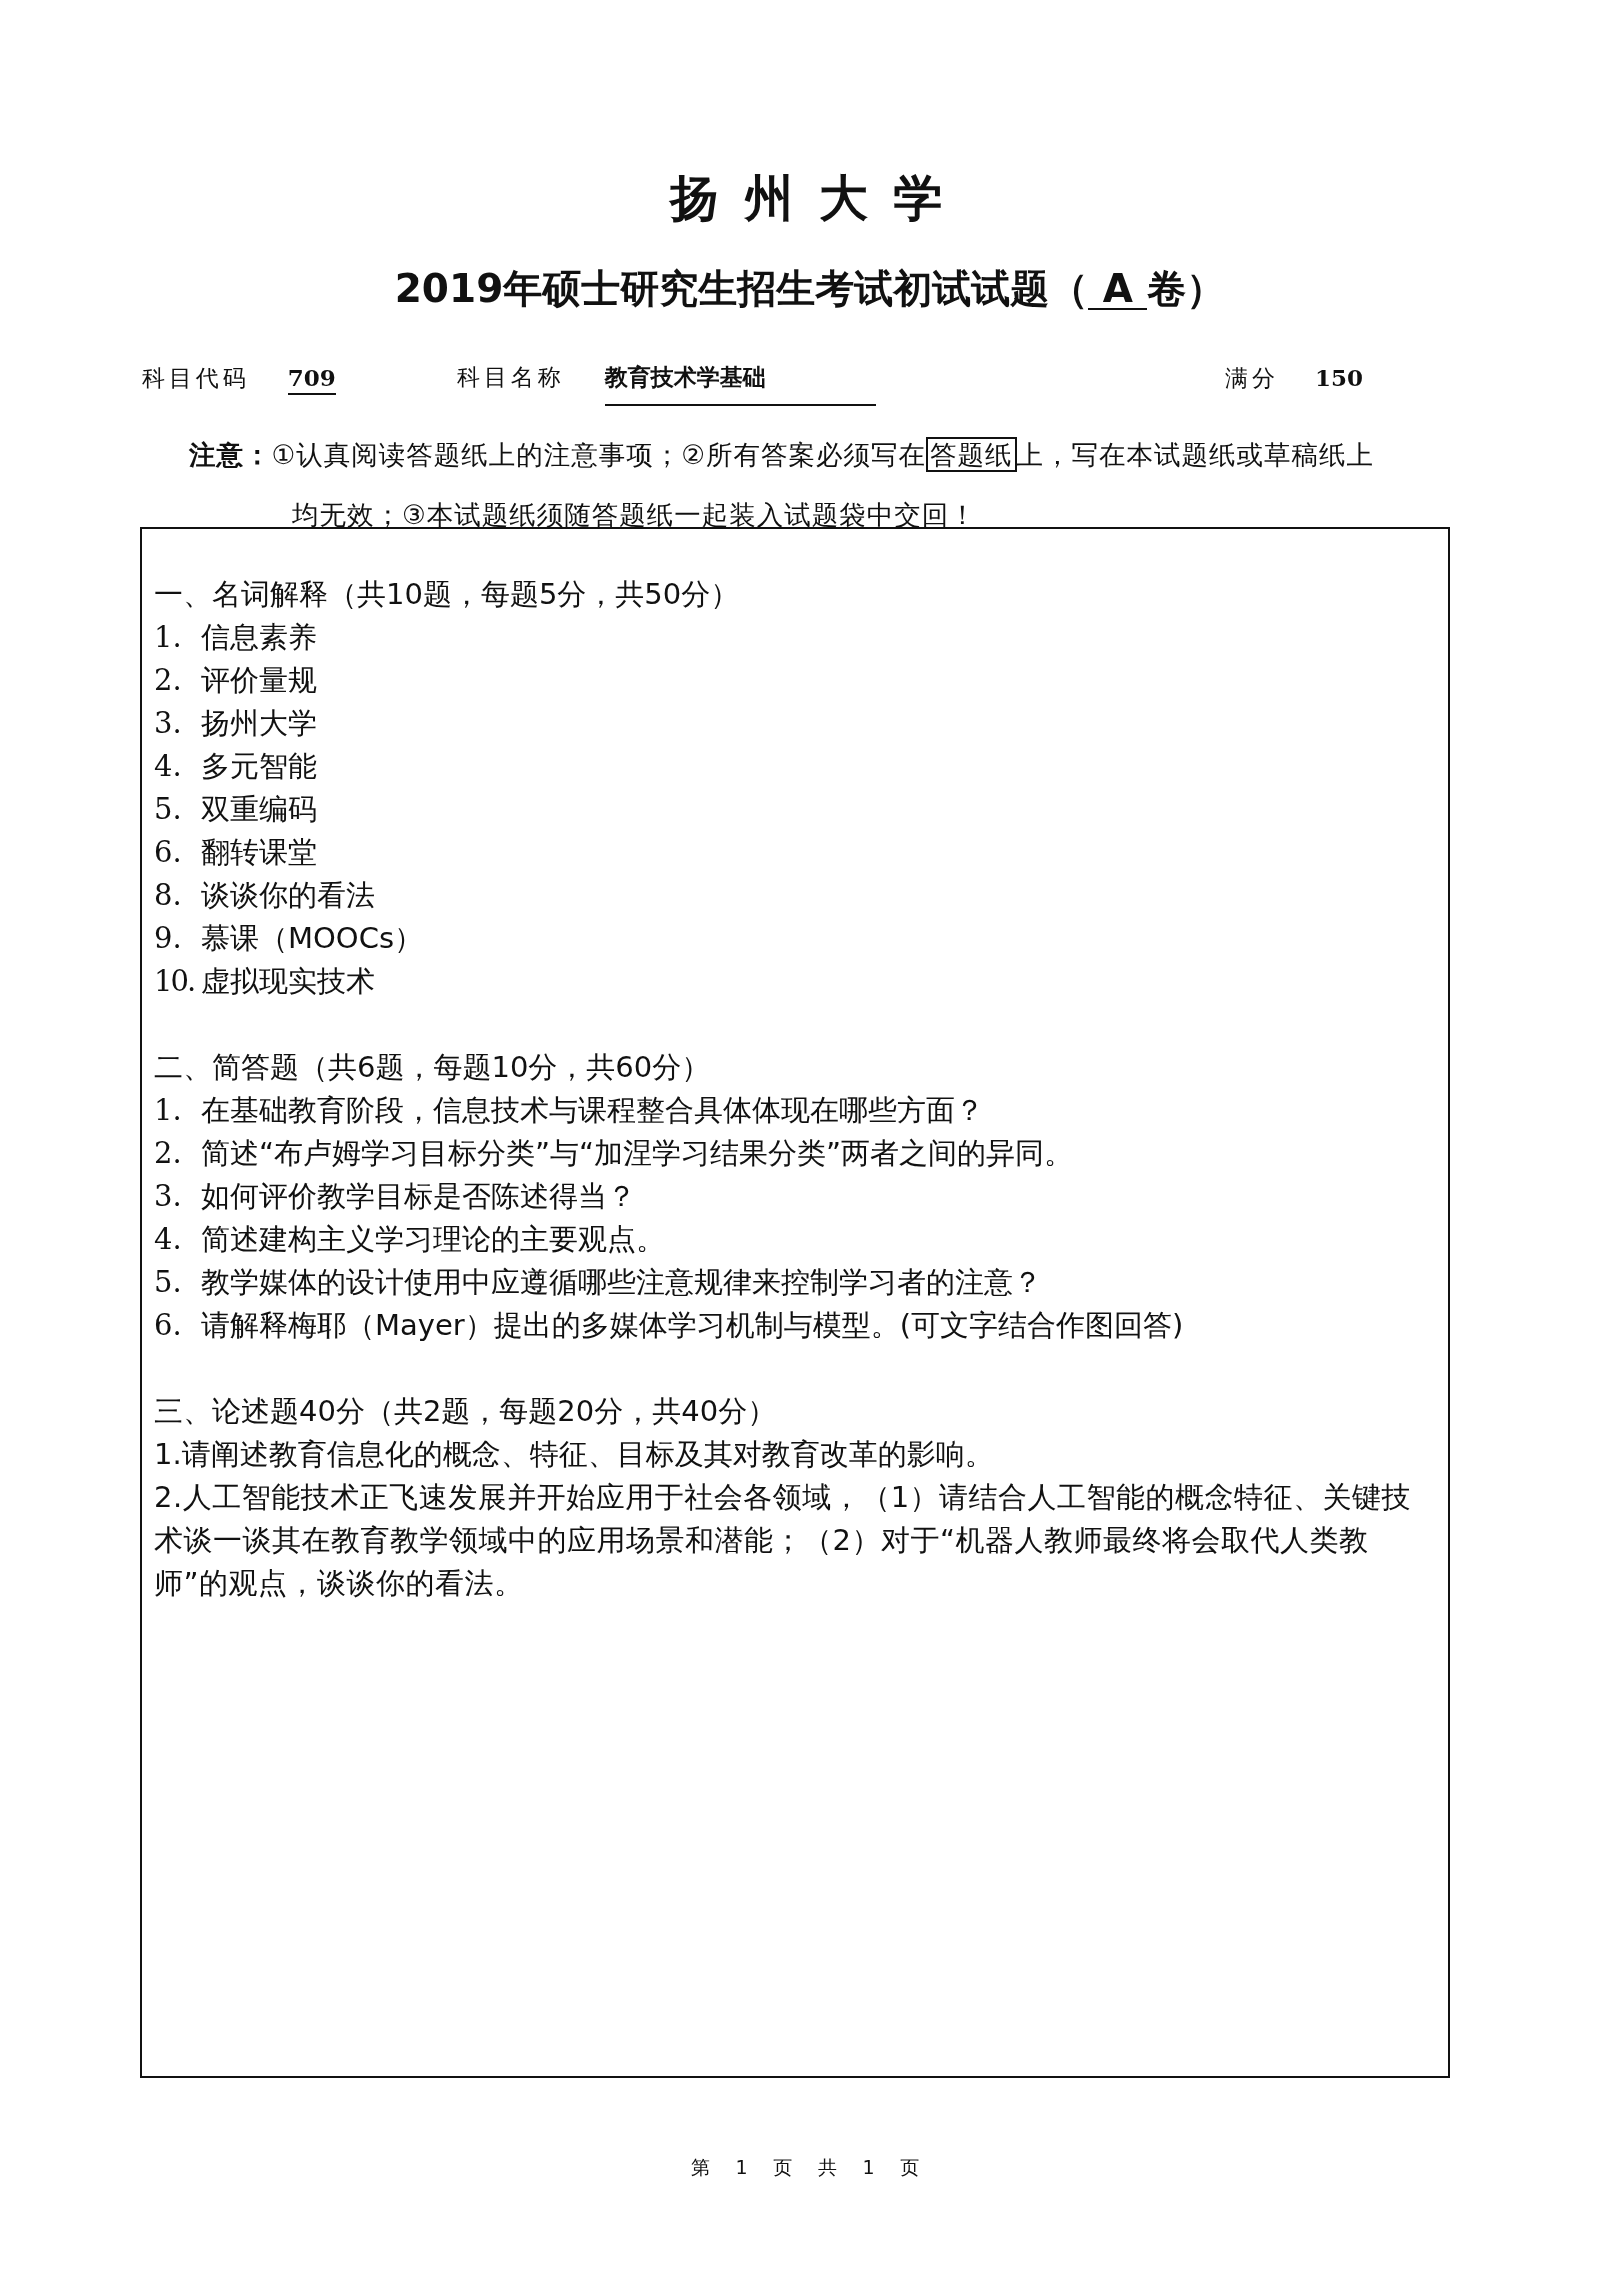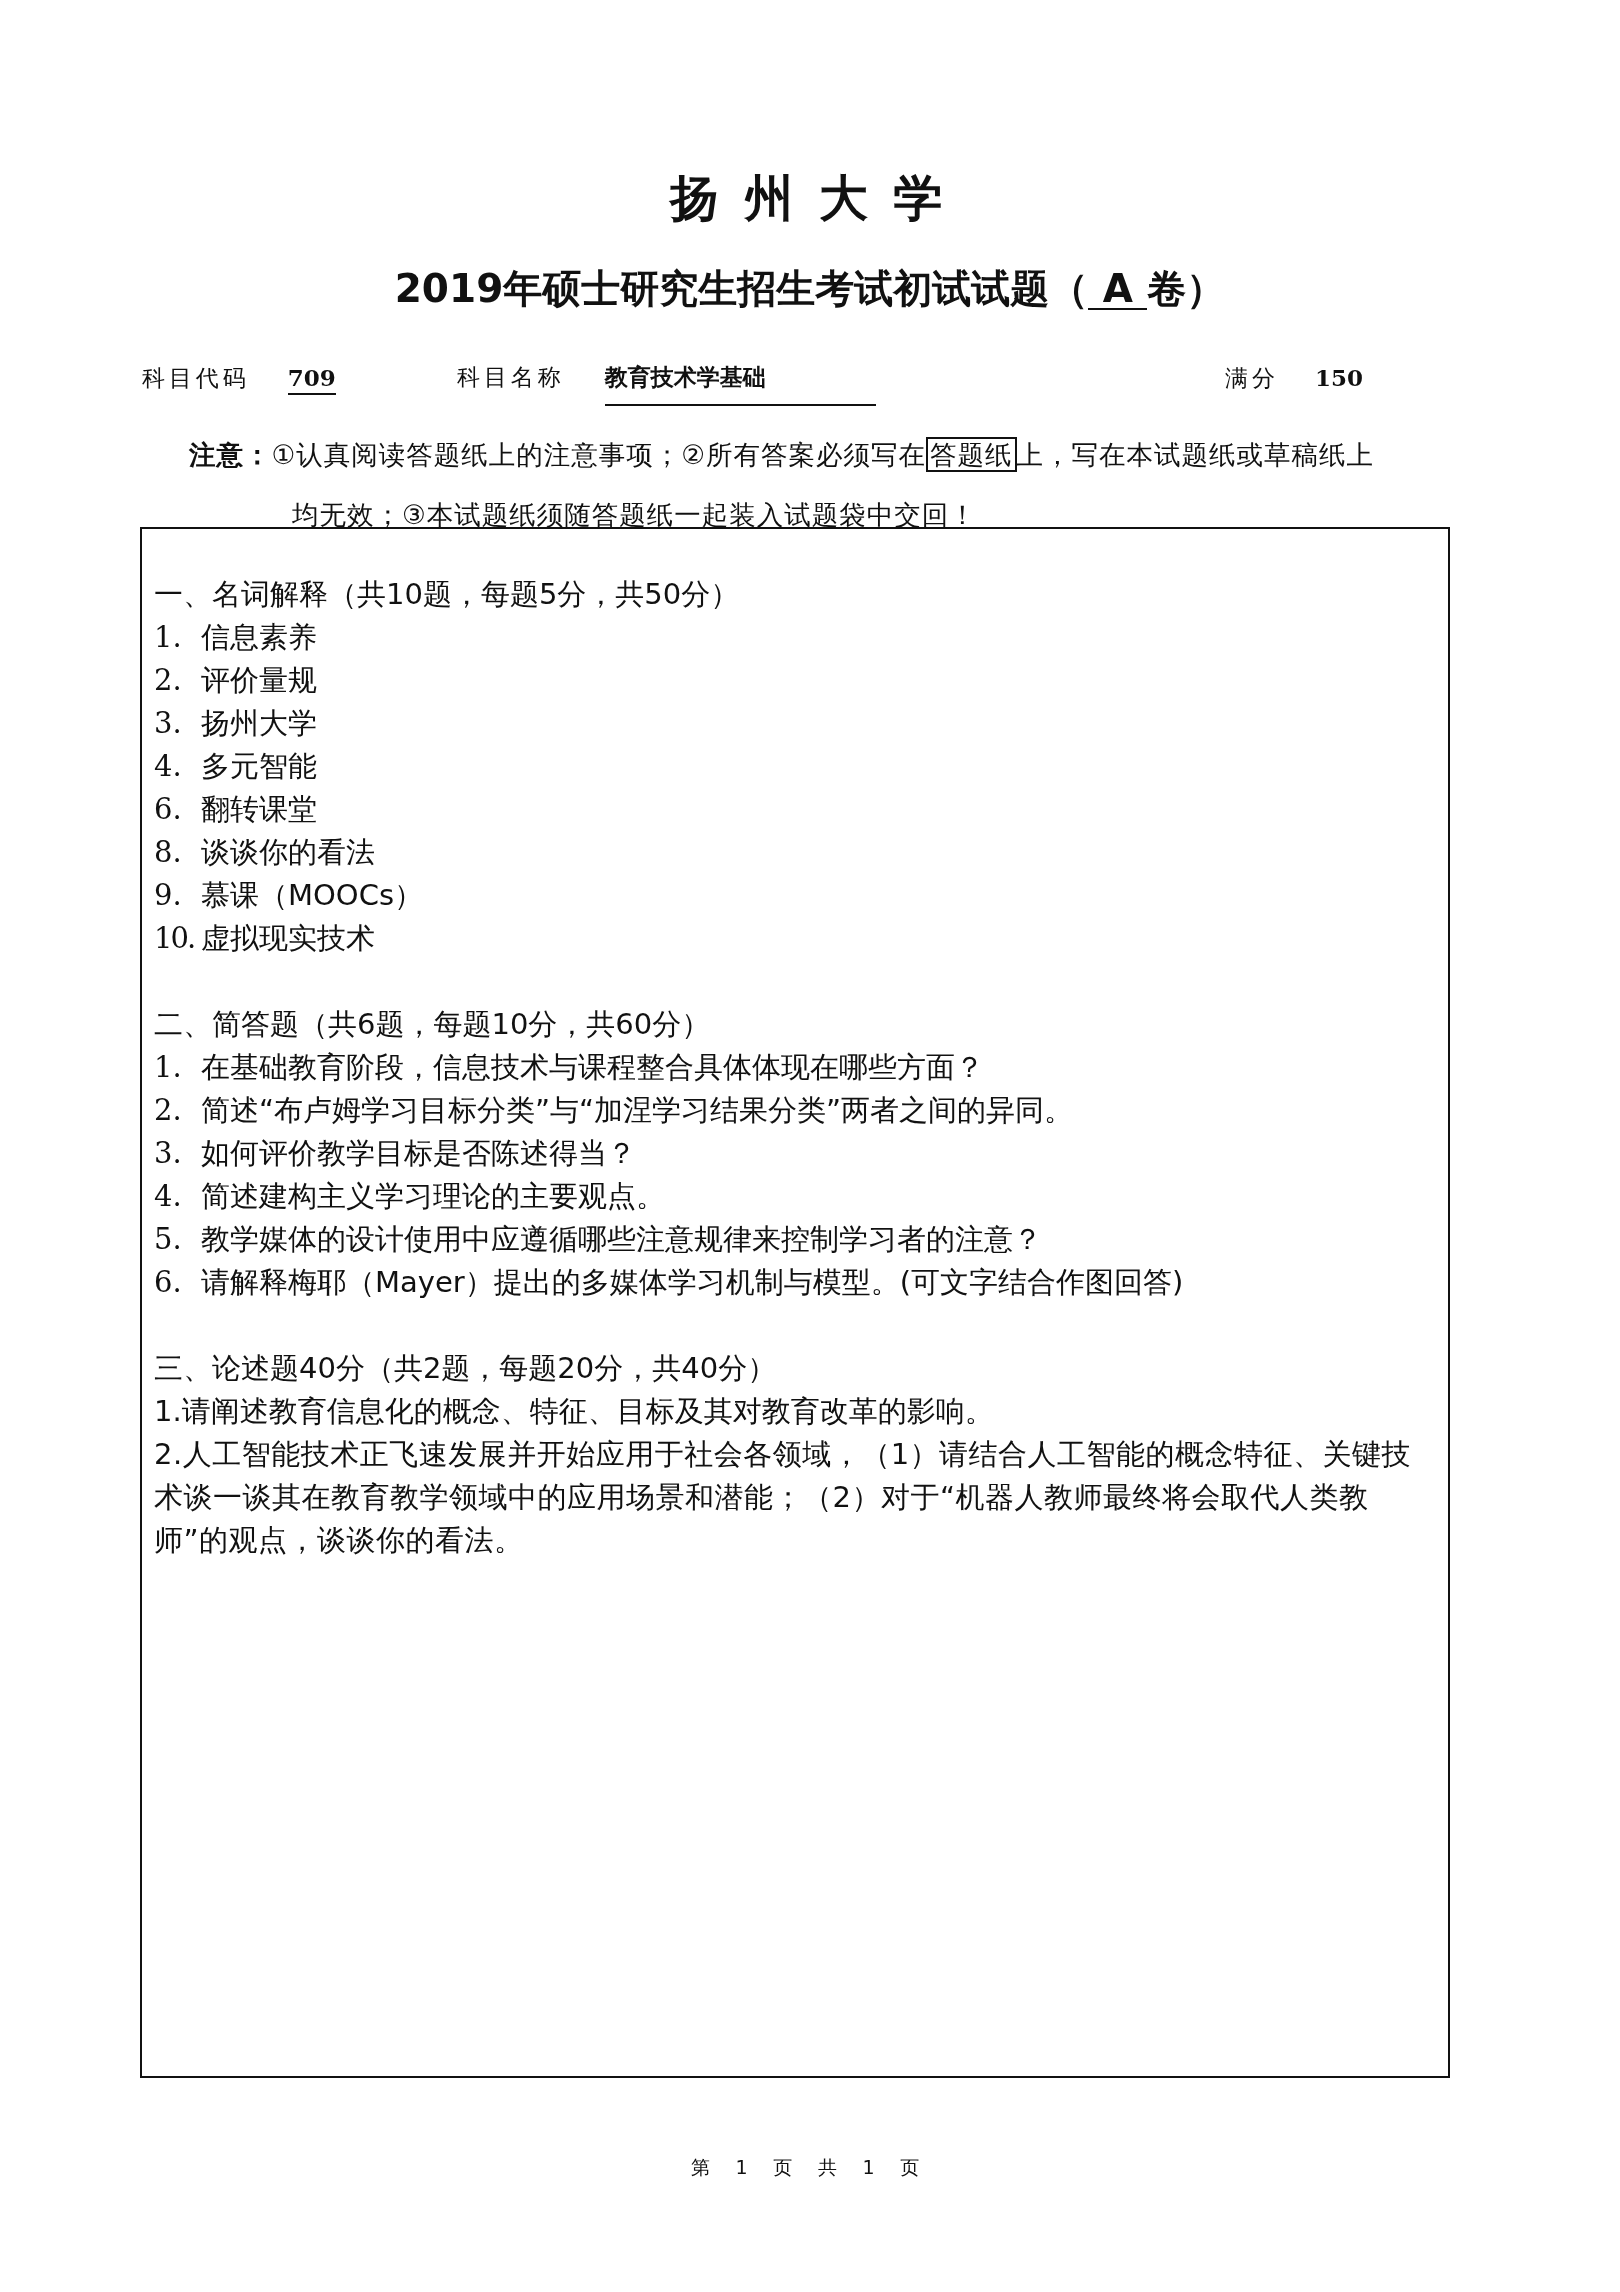--- a/index.html
+++ b/index.html
@@ -150,20 +150,21 @@
 <div class="abs question-box"></div>
 
 <div class="abs content">
 
   <div>
     <div class="section-title">一、名词解释（共10题，每题5分，共50分）</div>
     <div class="item"><span class="num">1.</span><span>信息素养</span></div>
     <div class="item"><span class="num">2.</span><span>评价量规</span></div>
     <div class="item"><span class="num">3.</span><span>扬州大学</span></div>
     <div class="item"><span class="num">4.</span><span>多元智能</span></div>
+    <div class="item"><span class="num">5.</span><span>双重编码</span></div>
     <div class="item"><span class="num">6.</span><span>翻转课堂</span></div>
     <div class="item"><span class="num">8.</span><span>谈谈你的看法</span></div>
     <div class="item"><span class="num">9.</span><span>慕课（MOOCs）</span></div>
     <div class="item"><span class="num wide">10.</span><span>虚拟现实技术</span></div>
   </div>
 
   <div class="gap"></div>
 
   <div>
     <div class="section-title">二、简答题（共6题，每题10分，共60分）</div>

